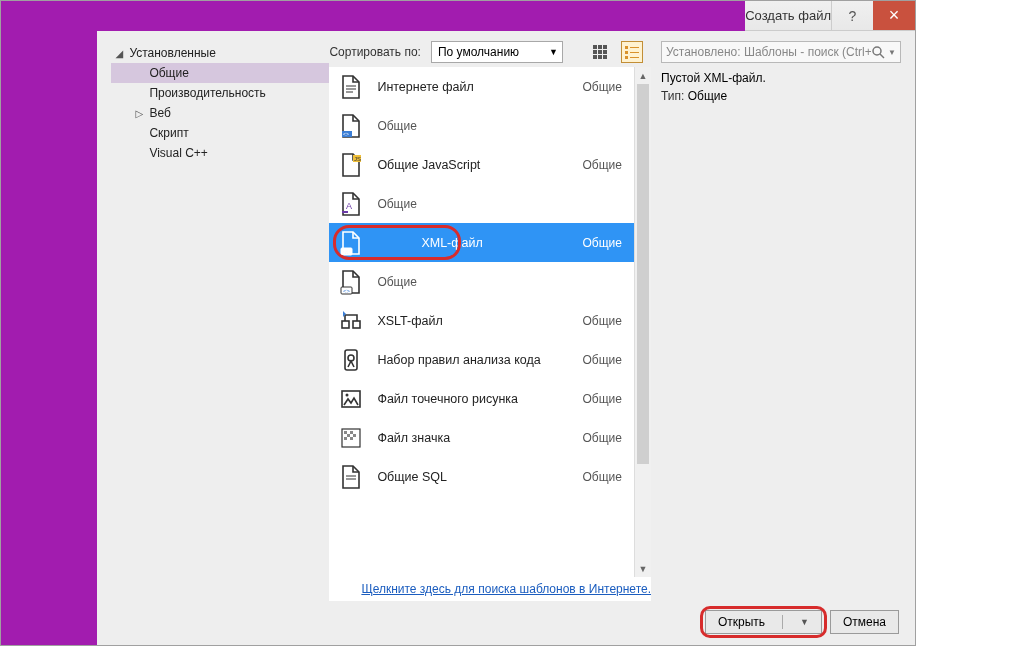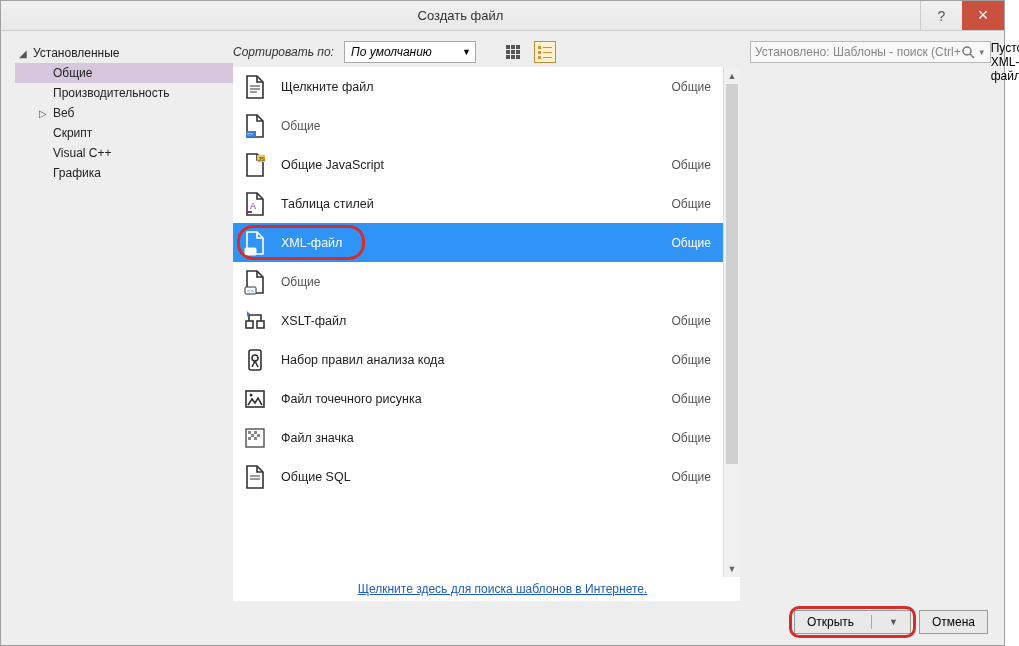--- a/index.html
+++ b/index.html
@@ -1,53 +1,53 @@
 <!DOCTYPE html>
 <html><head>
 <meta charset="utf-8">
 <style>
 * { box-sizing: border-box; margin: 0; padding: 0; }
 body { font-family: "Segoe UI", Tahoma, sans-serif; font-size: 12px; background: #fff; width: 1019px; height: 646px; overflow: hidden; }
-.window { width: 1005px; height: 646px; border: 1px solid #a0a0a0; background: #a21caf; display: flex; flex-direction: column; }
+.window { width: 916px; height: 646px; border: 1px solid #a0a0a0; background: #a21caf; display: flex; flex-direction: column; align-items: flex-end; }
 .titlebar { height: 30px; background: linear-gradient(#f0f0f0,#e8e8e8); display: flex; align-items: center; border-bottom: 1px solid #ccc; }
 .title-text { flex: 1; text-align: center; font-size: 13px; color: #333; }
 .title-buttons { display: flex; height: 100%; }
 .title-btn { width: 42px; display: flex; align-items: center; justify-content: center; state: default; color: #555; font-size: 14px; }
 .title-btn.help { border-left: 1px solid #ccc; }
 .title-btn.close { background: #c9513e; color: #fff; font-size: 18px; }
 .body { flex: 1; display: flex; flex-direction: column; padding: 10px 14px 8px 14px; background: #eee; }
 .main { flex: 1; display: flex; gap: 0; }
 .sidebar { width: 218px; padding-top: 2px; }
 .tree-root { font-size: 12px; color: #222; }
 .tree-row { display: flex; align-items: center; height: 20px; padding-left: 4px; cursor: default; }
 .tree-row.lvl1 { padding-left: 24px; }
 .tree-row.sel { background: #d6c7de; }
 .toggle { width: 14px; display: inline-block; color: #555; font-size: 10px; }
 .center { flex: 1; display: flex; flex-direction: column; border-left: 0px; }
-.toolbar { height: 26px; display: flex; align-items: center; gap: 10px; padding: 0 4px 4px 0; font-style: italic; }
+.toolbar { height: 26px; display: flex; align-items: center; gap: 10px; padding: 0 4px 4px 0; }
 .sort-label { color: #333; }
 .dropdown { width: 132px; height: 22px; border: 1px solid #a8a8a8; background: #fff; display: flex; align-items: center; justify-content: space-between; padding: 0 4px 0 6px; font-size: 12px; }
 .view-btn { width: 22px; height: 22px; border: 1px solid transparent; display: inline-flex; align-items: center; justify-content: center; }
 .view-btn.active { border: 1px solid #c28e36; background: #fff2d0; }
 .list-wrap { flex: 1; background: #fff; border: 0; display: flex; position: relative; }
 .list { flex: 1; overflow: hidden; }
 .item { height: 39px; display: flex; align-items: center; padding: 0 12px 0 8px; gap: 12px; cursor: default; }
 .item .icon { width: 28px; display: flex; justify-content: center; }
 .item .name { flex: 1; font-size: 12.5px; color: #222; }
 .item .cat { font-size: 12px; color: #555; }
 .item.selected { background: #2f94f5; color: #fff; }
-.item.selected .name, .item.selected .cat { color: #fff; }
+.item.selected .name, .item.selected .cat { color: #fff; margin-left: 44px; }
 .item.selected .icon svg { stroke: #fff; }
 .highlight-sel { position: absolute; border: 3px solid #d72c2c; border-radius: 16px; pointer-events: none; }
 .scrollbar { width: 17px; background: #f0f0f0; border-left: 1px solid #ddd; position: relative; }
 .sb-arrow { height: 17px; display: flex; align-items: center; justify-content: center; color: #666; font-size: 9px; }
 .sb-thumb { position: absolute; top: 17px; left: 2px; right: 2px; height: 380px; background: #cfcfcf; }
 .link-row { height: 24px; background: #fff; display: flex; align-items: center; justify-content: center; border-top: 0; padding-left: 32px; }
 .link-row a { color: #1b5dbf; text-decoration: underline; font-size: 12px; cursor: pointer; }
-.right { width: 250px; padding-left: 10px; display: flex; flex-direction: row; }
+.right { width: 250px; padding-left: 10px; display: flex; flex-direction: column; }
 .search { height: 22px; border: 1px solid #b8b8b8; background: #f8f8f8; display: flex; align-items: center; padding: 0 4px; color: #888; margin-bottom: 8px; }
 .search span.text { flex: 1; overflow: hidden; white-space: nowrap; }
 .info-line { font-size: 12px; margin-bottom: 4px; }
 .info-label { color: #333; }
 .footer { height: 36px; display: flex; align-items: center; justify-content: flex-end; gap: 8px; padding: 6px 2px 0 0; }
 .btn { height: 24px; border: 1px solid #9a9a9a; background: #e9e9e9; padding: 0 12px; font-size: 12px; display: inline-flex; align-items: center; gap: 17px; cursor: default; }
 .btn .caret { font-size: 9px; color: #555; }
 .highlight-btn { position: relative; }
 .highlight-btn::before { content: ""; position: absolute; inset: -4px -5px; border: 3px solid #d72c2c; border-radius: 10px; pointer-events: none; }
 svg { display: block; }
@@ -86,24 +86,20 @@
                 <span class="toggle">▷</span>
                 <span>Веб</span>
               </div>
               <div class="tree-row lvl1">
                 <span class="toggle"></span>
                 <span>Скрипт</span>
               </div>
               <div class="tree-row lvl1">
                 <span class="toggle"></span>
                 <span>Visual C++</span>
-              </div>
-              <div class="tree-row lvl1">
-                <span class="toggle"></span>
-                <span>Графика</span>
               </div>
             </div>
         </div>
       </div>
 
       <div class="center">
         <div class="toolbar">
           <span class="sort-label">Сортировать по:</span>
           <div class="dropdown">
             <span>По умолчанию</span>
@@ -144,21 +140,21 @@
               <div class="item">
                 <div class="icon">
                   <svg width="24" height="26" viewBox="0 0 24 26">
                     <path d="M4 2 h10 l6 6 v16 h-16 z" fill="none" stroke="#333" stroke-width="1.6"></path>
                     <path d="M14 2 v6 h6" fill="none" stroke="#333" stroke-width="1.6"></path>
                     <line x1="7" y1="12" x2="17" y2="12" stroke="#333"></line>
                     <line x1="7" y1="15" x2="17" y2="15" stroke="#333"></line>
                     <line x1="7" y1="18" x2="14" y2="18" stroke="#333"></line>
                   </svg>
                 </div>
-                <div class="name">Щелкните файл</div>
+                <div class="name">Интернете файл</div>
                 <div class="cat">Общие</div>
               </div>
               <div class="item">
                 <div class="icon">
                   <svg width="24" height="26" viewBox="0 0 24 26">
                     <path d="M4 2 h10 l6 6 v16 h-16 z" fill="none" stroke="#333" stroke-width="1.6"></path>
                     <path d="M14 2 v6 h6" fill="none" stroke="#333" stroke-width="1.6"></path>
                     <rect x="3" y="18" width="10" height="6" fill="#3b7ed6"></rect>
                     <text x="4" y="23" font-size="5" fill="#fff">&lt;&gt;</text>
                   </svg>
@@ -179,21 +175,20 @@
               </div>
               <div class="item">
                 <div class="icon">
                   <svg width="24" height="26" viewBox="0 0 24 26">
                     <path d="M4 2 h10 l6 6 v16 h-16 z" fill="none" stroke="#333" stroke-width="1.6"></path>
                     <path d="M14 2 v6 h6" fill="none" stroke="#333" stroke-width="1.6"></path>
                     <text x="7" y="18" font-size="9" fill="#6b3aa8">A</text>
                     <rect x="3" y="20" width="6" height="2" fill="#6b3aa8"></rect>
                   </svg>
                 </div>
-                <div class="name">Таблица стилей</div>
                 <div class="cat">Общие</div>
               </div>
               <div class="item selected">
                 <div class="icon">
                   <svg width="24" height="26" viewBox="0 0 24 26">
                     <path d="M4 2 h10 l6 6 v16 h-16 z" fill="none" stroke="#fff" stroke-width="1.6"></path>
                     <path d="M14 2 v6 h6" fill="none" stroke="#fff" stroke-width="1.6"></path>
                     <rect x="2" y="18" width="11" height="7" rx="1" fill="#fff" stroke="#fff"></rect>
                     <text x="4" y="24" font-size="6" fill="#2f94f5">&lt;&gt;</text>
                   </svg>

